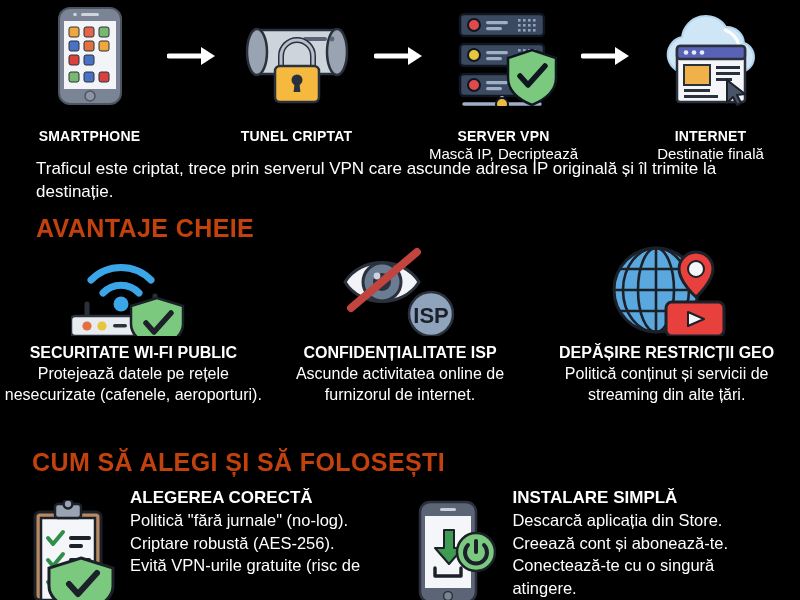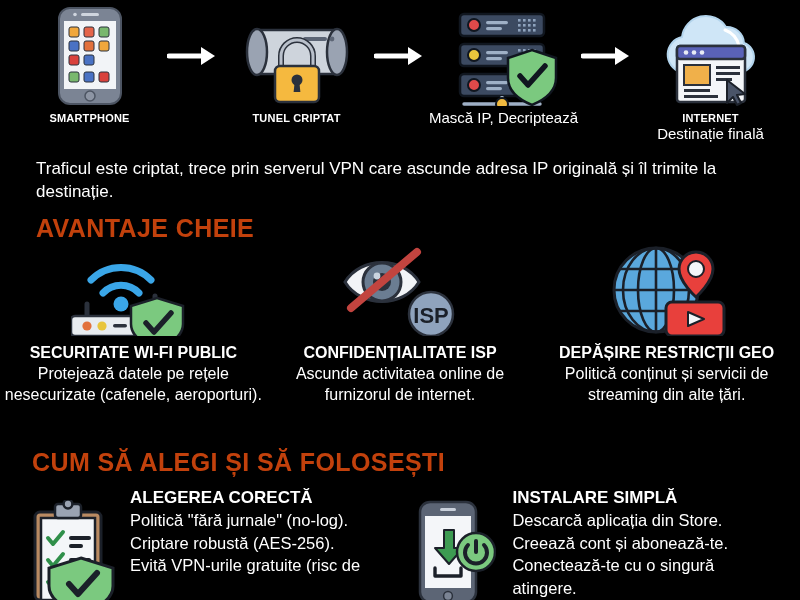--- a/index.html
+++ b/index.html
@@ -18,22 +18,22 @@
     position: absolute; top: 0; left: 0; width: 800px; height: 160px;
     display: flex; align-items: flex-start; justify-content: space-between;
     padding: 4px 14px 0 14px;
   }
   .flow-step {
     display: flex; flex-direction: column; align-items: center;
     width: 168px;
   }
   .flow-icon { height: 104px; display: flex; align-items: center; justify-content: center; }
   .flow-title {
-    font-weight: bold; font-size: 11px; letter-spacing: .2px;
-    margin-top: 4px; text-align: center; white-space: nowrap;
+    font-weight: bold; font-size: 14px; letter-spacing: .2px;
+    margin-top: 20px; text-align: center; white-space: nowrap;
   }
   .flow-sub { font-size: 15px; text-align: center; margin-top: 1px; white-space: nowrap; }
   .arrow {
     width: 56px; height: 104px;
     display: flex; align-items: center; justify-content: center;
     flex: 0 0 auto;
   }
 
   
   .intro {
@@ -189,20 +189,21 @@
             <rect x="82" y="53" width="2.6" height="2.6"></rect>
               <rect x="87" y="53" width="2.6" height="2.6"></rect>
           </g>
           <path d="M56 90 V96" stroke="#9fb0c6" stroke-width="3"></path>
           <path d="M18 98 H94" stroke="#9fb0c6" stroke-width="3.4" stroke-linecap="round"></path>
           <circle cx="56" cy="98" r="6" fill="#f0b93f" stroke="#10161f" stroke-width="2"></circle>
           <path d="M86 44 L110 52 V72 c0 14 -12 22 -24 27 c-12 -5 -24 -13 -24 -27 V52 Z" fill="#7bc97f" stroke="#10161f" stroke-width="2.5"></path>
           <path d="M74 70 l8 9 l17 -19" fill="none" stroke="#10161f" stroke-width="5.5" stroke-linecap="round" stroke-linejoin="round"></path>
         </svg>
       </div>
+      <div class="flow-title">SERVER VPN</div>
       <div class="flow-sub">Mască IP, Decriptează</div>
     </div>
 
     <div class="arrow">
       <svg width="52" height="24" viewBox="0 0 52 24">
         <path d="M2 12 H38" stroke="#ffffff" stroke-width="5" stroke-linecap="round"></path>
         <path d="M34 3 L48 12 L34 21 Z" fill="#ffffff"></path>
       </svg>
     </div>
 

